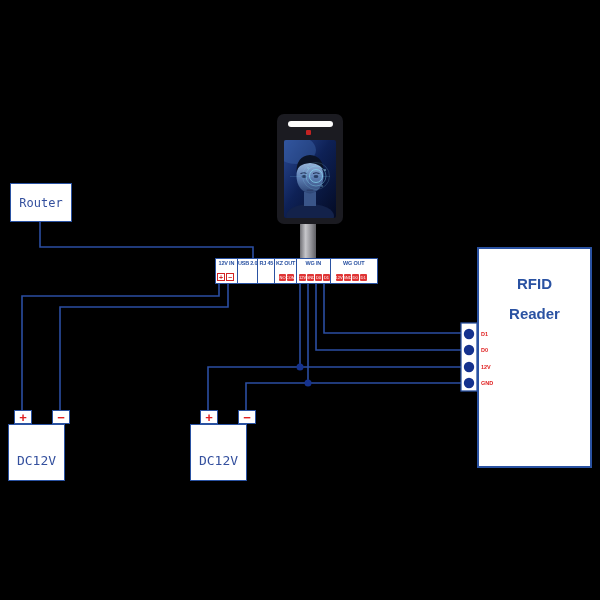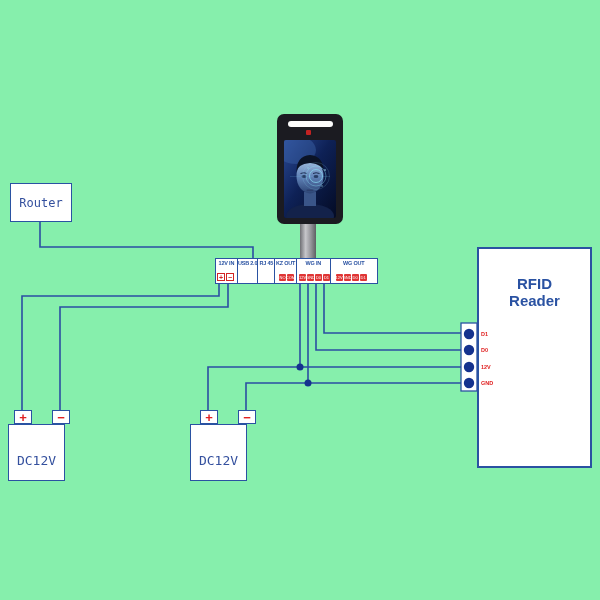--- a/index.html
+++ b/index.html
@@ -1,16 +1,16 @@
 <!DOCTYPE html>
 <html><head>
 <meta charset="utf-8">
 <style>
   html,body{margin:0;padding:0;background:#fff;}
-  .canvas{position:relative;width:600px;height:600px;background:#86efac;
+  .canvas{position:relative;width:600px;height:600px;background:#000000;
           font-family:"Liberation Sans",sans-serif;overflow:hidden;}
   svg.wires{position:absolute;left:0;top:0;}
   .bluebox{position:absolute;border:1.6px solid #2a52a2;background:#fff;box-sizing:border-box;
            display:flex;align-items:center;justify-content:center;}
   .monotext{font-family:"DejaVu Sans Mono",monospace;color:#34509e;}
 
   
   .router{left:10px;top:183px;width:62px;height:39px;font-size:12px;}
 
   
@@ -41,21 +41,21 @@
             display:flex;align-items:center;justify-content:center;border-radius:1px;
             overflow:hidden;flex:0 0 auto;}
   .term-pm{width:8px;height:8px;background:#fff;border:1px solid #d22424;color:#d22424;
            font-size:7px;font-weight:bold;line-height:1;display:flex;align-items:center;
            justify-content:center;box-sizing:border-box;flex:0 0 auto;}
 
   
   .rfid{position:absolute;left:477px;top:247px;width:115px;height:221px;border:2px solid #2a52a2;
         background:#fff;box-sizing:border-box;text-align:center;}
   .rfid-t1{margin-top:26px;font-size:15px;font-weight:bold;color:#2a52a2;}
-  .rfid-t2{font-size:15px;font-weight:bold;color:#2a52a2;}
+  .rfid-t2{margin-top:13px;font-size:15px;font-weight:bold;color:#2a52a2;}
   .pinlabel{position:absolute;left:481px;font-size:5.5px;font-weight:bold;color:#e02020;}
 
   
   .battery{width:57px;height:57px;align-items:flex-start;font-size:13px;}
   .battery .blab{margin-top:28px;width:100%;text-align:center;}
   .bat1{left:8px;top:424px;} .bat2{left:190px;top:424px;}
   .bterm{position:absolute;width:18px;height:14px;border:1.6px solid #2a52a2;background:#fff;
          box-sizing:border-box;display:flex;align-items:center;justify-content:center;
          color:#e02020;font-weight:bold;font-size:13px;line-height:1;}
 </style>

